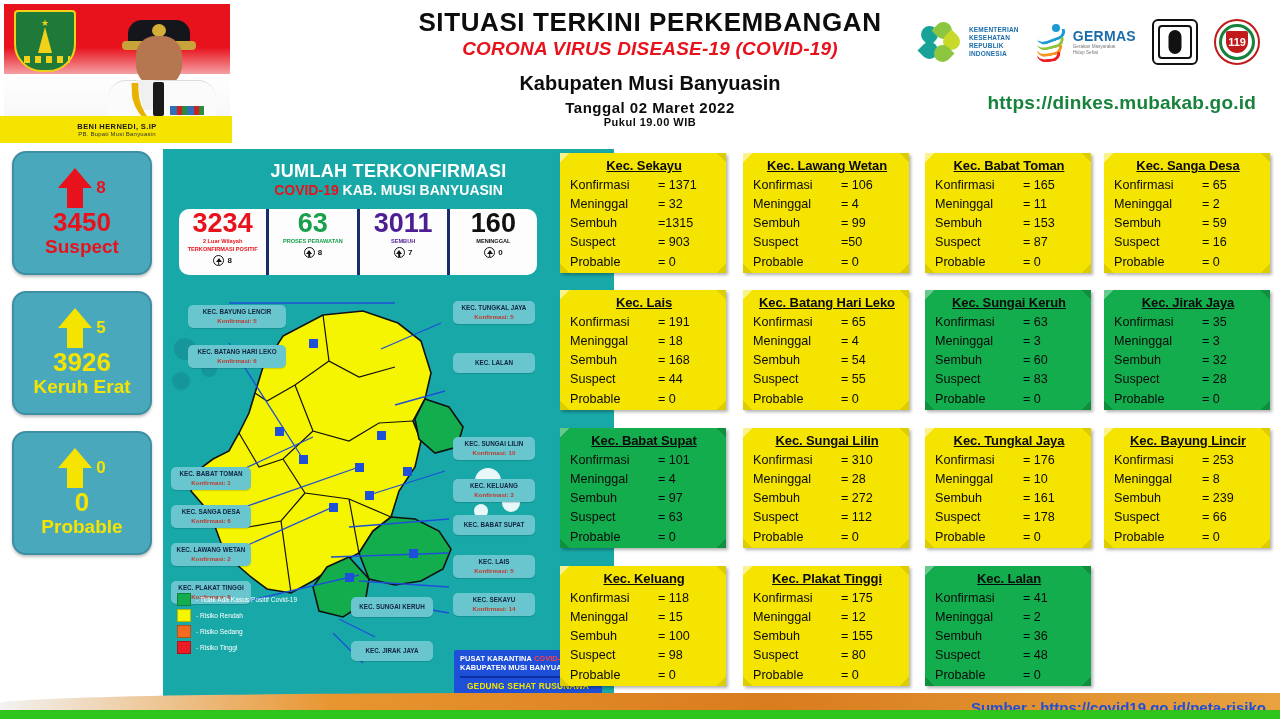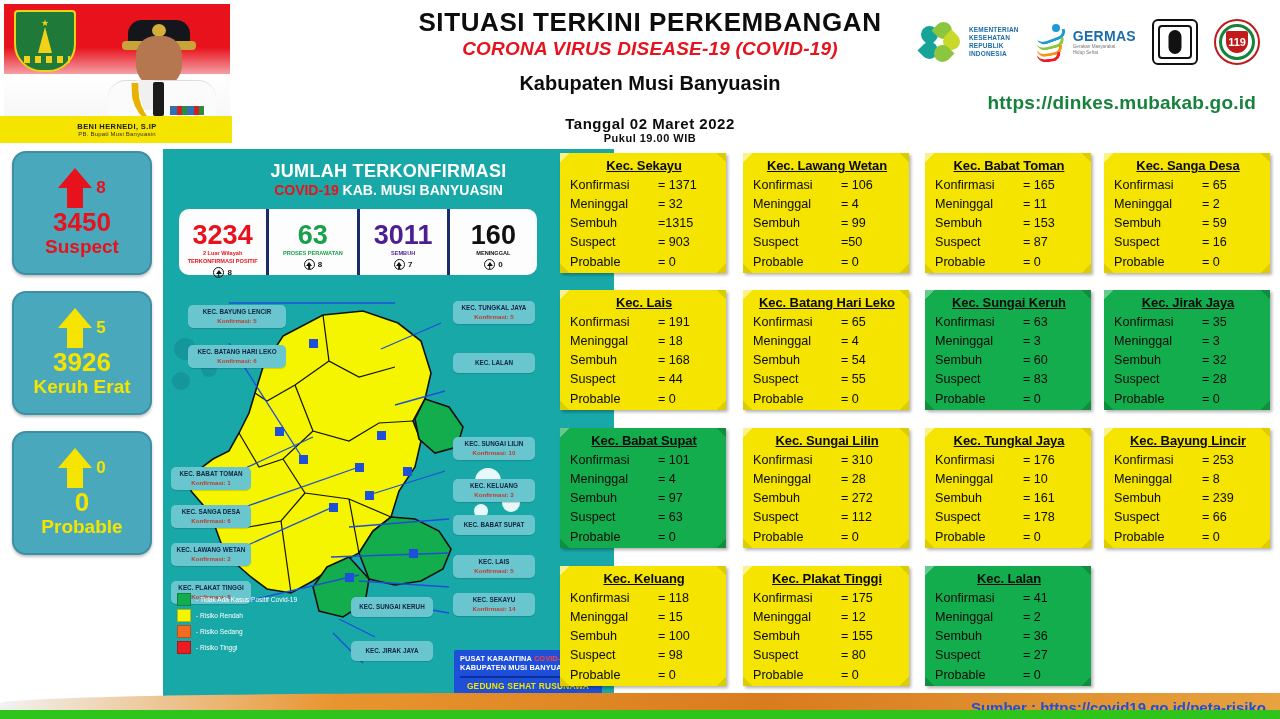--- a/index.html
+++ b/index.html
@@ -51,21 +51,21 @@
   .p-medal2 { position:absolute; left:74px; top:109px; width:20px; height:8px; background:#d4af37; border-radius:2px;}
   .name-band { position:absolute; left:4px; bottom:0; width:226px; height:26px; background:#f5e400; }
   .name-band .n1 { text-align:center; font-size:7.5px; font-weight:bold; color:#1a1a1a; letter-spacing:.4px; padding-top:5px; }
   .name-band .n2 { text-align:center; font-size:6px; color:#333; letter-spacing:.2px; }
 
   
   .title-block { position:absolute; left:390px; top:8px; width:520px; text-align:center; }
   .t1 { font-size:26px; font-weight:bold; color:#0d0d0d; letter-spacing:.6px; line-height:1.12; }
   .t2 { font-size:19px; font-weight:bold; font-style:italic; color:#e8121c; letter-spacing:.2px; margin-top:1px; }
   .t3 { font-size:20px; font-weight:bold; color:#0d0d0d; margin-top:12px; }
-  .t4 { font-size:15px; font-weight:bold; color:#0d0d0d; margin-top:20px; letter-spacing:.5px; }
+  .t4 { font-size:15px; font-weight:bold; color:#0d0d0d; margin-top:4px; letter-spacing:.5px; }
   .t5 { font-size:11px; font-weight:bold; color:#0d0d0d; letter-spacing:.5px; }
 
   
   .logos { position:absolute; right:20px; top:12px; height:60px; display:flex; align-items:center; gap:16px; }
   .logo-kemenkes { display:flex; align-items:center; gap:6px; }
   .kem-mark { position:relative; width:42px; height:40px; }
   .kem-p { position:absolute; width:17px; height:17px; border-radius:50% 50% 50% 0; }
   .kem-text { font-size:6.5px; font-weight:bold; color:#1b6ca8; line-height:1.25; letter-spacing:.2px; }
   .logo-germas { display:flex; align-items:center; gap:4px; }
   .germas-mark { position:relative; width:34px; height:36px; }
@@ -112,21 +112,21 @@
 
   
   .map-panel { position:absolute; left:163px; top:6px; width:451px; height:560px; background:#19a8a8; }
   .map-title { text-align:center; padding-top:12px; }
   .mt1 { font-size:18px; font-weight:bold; color:#ffffff; letter-spacing:.3px; }
   .mt2 { font-size:14px; font-weight:bold; color:#ffffff; }
   .mt2 .red { color:#e8121c; }
 
   .summary-strip { position:absolute; left:16px; top:60px; width:358px; height:66px;
     background:#fdfdfd; border-radius:10px; display:flex; align-items:stretch; }
-  .sum-cell { flex:1; position:relative; display:flex; flex-direction:column; align-items:center; justify-content:flex-start; padding-top:13px; }
+  .sum-cell { flex:1; position:relative; display:flex; flex-direction:column; align-items:center; justify-content:flex-start; padding-top:1px; }
   .sum-cell + .sum-cell { border-left:3px solid #1b2c6b; }
   .sum-num { font-size:27px; font-weight:bold; line-height:1; }
   .sum-sub { font-size:5.6px; font-weight:bold; text-align:center; line-height:1.25; margin-top:1px; }
   .sum-delta { display:flex; align-items:center; gap:3px; margin-top:2px; }
   .mini-arrow { width:11px; height:11px; border:1.3px solid #111; border-radius:50%; position:relative; }
   .mini-arrow::after { content:""; position:absolute; left:50%; top:2px; transform:translateX(-50%);
     width:0; height:0; border-left:3px solid transparent; border-right:3px solid transparent; border-bottom:4px solid #111; }
   .mini-arrow::before { content:""; position:absolute; left:50%; top:5px; transform:translateX(-50%); width:1.6px; height:4px; background:#111; }
   .sum-dnum { font-size:8px; font-weight:bold; color:#111; }
   .c-red { color:#e8121c; } .c-green { color:#18a04a; } .c-teal { color:#4c1d95; } .c-black { color:#111; }
@@ -847,21 +847,21 @@
         <div class="kec-row">
             <div class="kec-k">Meninggal</div>
             <div class="kec-v">= 2</div>
           </div>
         <div class="kec-row">
             <div class="kec-k">Sembuh</div>
             <div class="kec-v">= 36</div>
           </div>
         <div class="kec-row">
             <div class="kec-k">Suspect</div>
-            <div class="kec-v">= 27</div>
+            <div class="kec-v">= 48</div>
           </div>
         <div class="kec-row">
             <div class="kec-k">Probable</div>
             <div class="kec-v">= 0</div>
           </div>
       </div>
     </div>
 
     <div class="bot-orange"></div>
     <div class="source">Sumber : https://covid19.go.id/peta-risiko</div>

